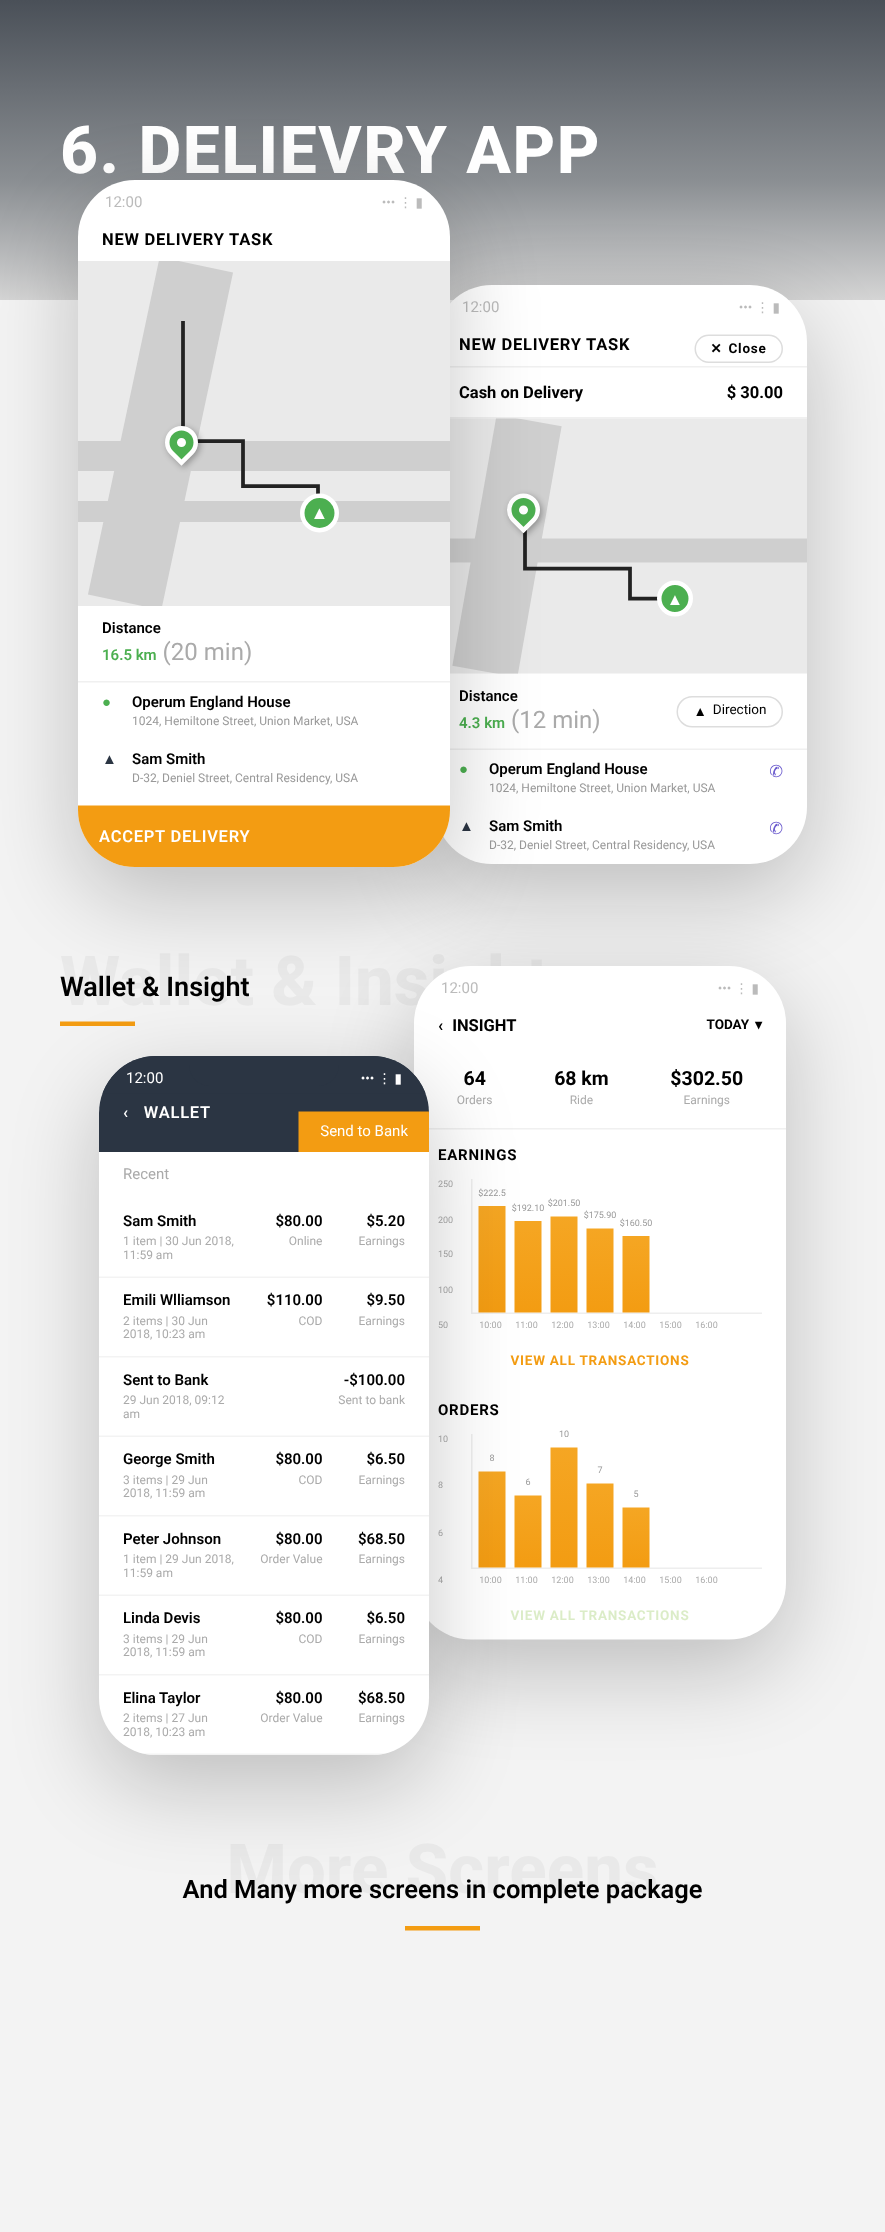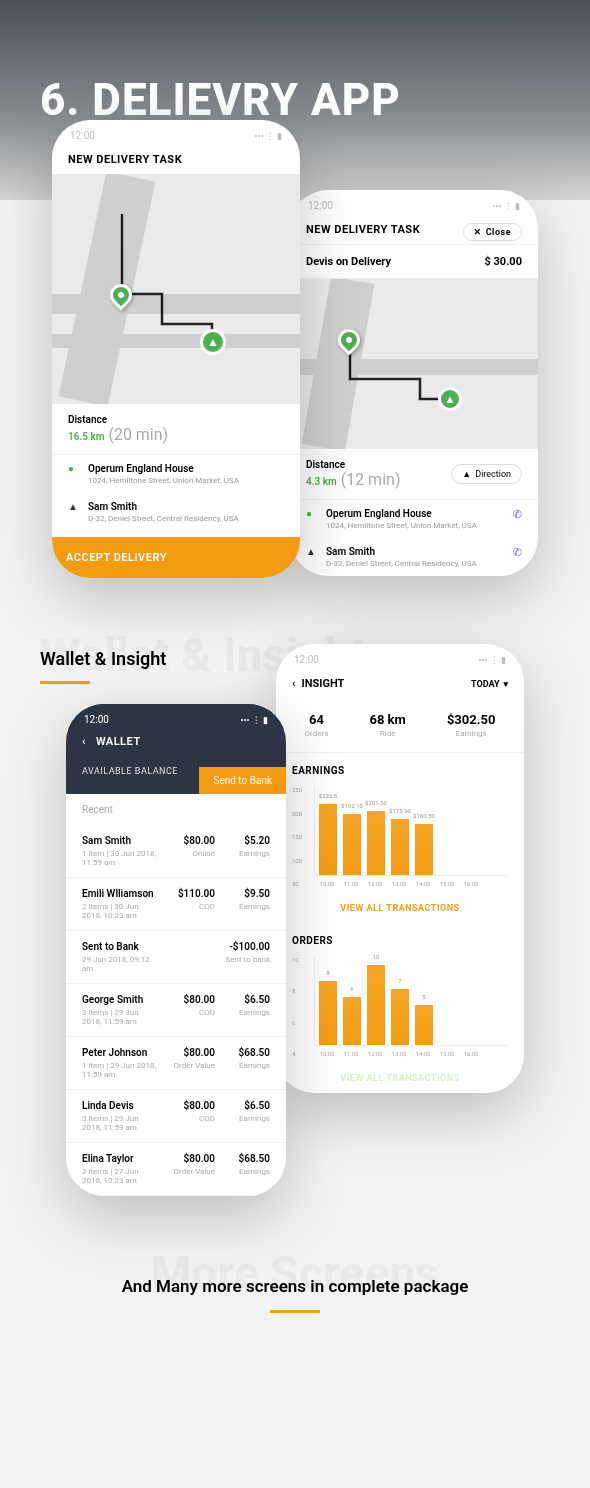--- a/index.html
+++ b/index.html
@@ -142,21 +142,21 @@
     </div>
     <div class="screen-header">
       <span>NEW DELIVERY TASK</span>
       <span class="close-btn">
           <b>✕</b> 
           <span>Close</span>
         </span>
     </div>
     <div style="clear:both"></div>
     <div class="cod-row">
-      <span>Devis on Delivery</span>
+      <span>Cash on Delivery</span>
       <span>$ 30.00</span>
     </div>
     <div class="map small">
       <div class="road" style="width:44px;height:100%;left:26px;transform:rotate(10deg)"></div>
       <div class="road" style="width:100%;height:16px;top:80px"></div>
       <svg style="position:absolute;top:0;left:0;width:100%;height:100%">
           <path d="M 60 60 L 60 100 L 130 100 L 130 120 L 160 120" stroke="#222" stroke-width="2.5" fill="none"></path>
         </svg>
       <div class="pin" style="top:50px;left:48px"></div>
       <div style="position:absolute;top:108px;left:148px;width:24px;height:24px;background:#4CAF50;border-radius:50%;border:3px solid #fff;display:flex;align-items:center;justify-content:center;color:#fff;font-size:11px">▲</div>
@@ -203,21 +203,20 @@
     <div class="notch dark"></div>
     <div class="wallet-header">
       <div class="status-bar status-dark">
         <span class="time">12:00</span>
         <span class="sig-icons">••• ⋮ ▮</span>
       </div>
       <div class="wallet-title">
         <span>‹</span>
         <span>WALLET</span>
       </div>
-      <div class="wallet-balance-label">AVAILABLE BALANCE</div>
       <div class="send-btn">Send to Bank</div>
     </div>
     <div class="recent-label">Recent</div>
     <div id="tx-list">
         <div class="tx-row">
           <div class="tx-left">
             <div class="tx-name">Sam Smith</div>
             <div class="tx-meta">1 item | 30 Jun 2018, 11:59 am</div>
           </div>
           <div class="tx-mid">

